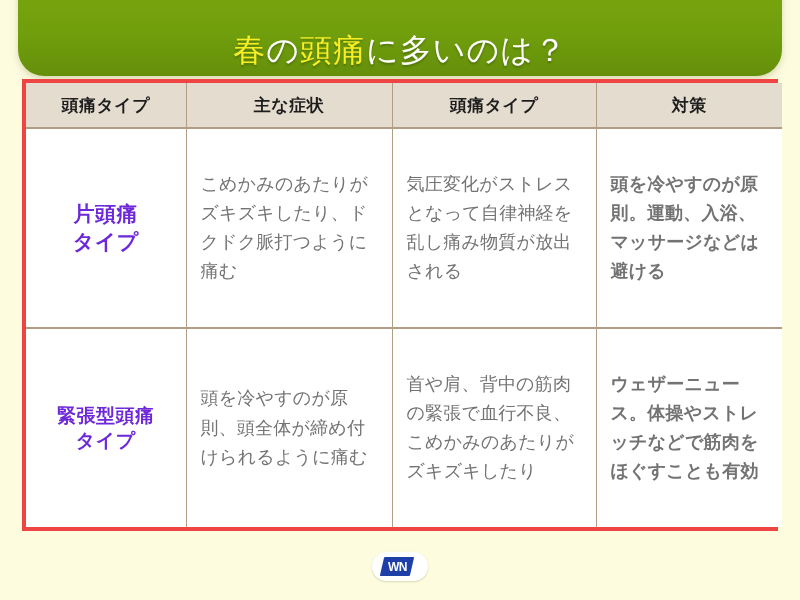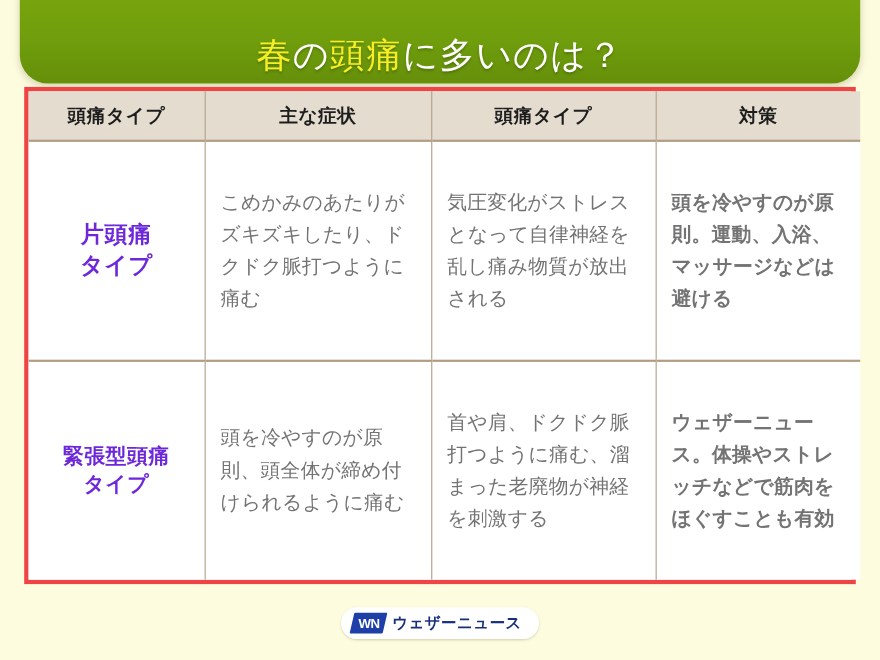--- a/index.html
+++ b/index.html
@@ -189,27 +189,26 @@
         <td class="text-cell">こめかみのあたりがズキズキしたり、ドクドク脈打つように痛む</td>
         <td class="text-cell">気圧変化がストレスとなって自律神経を乱し痛み物質が放出される</td>
         <td class="text-cell">頭を冷やすのが原則。運動、入浴、マッサージなどは避ける</td>
       </tr>
       <tr class="last-row">
         <td class="type-cell narrow">
           <div>緊張型頭痛</div>
           <div>タイプ</div>
         </td>
         <td class="text-cell">頭を冷やすのが原則、頭全体が締め付けられるように痛む</td>
-        <td class="text-cell">首や肩、ドクドク脈打つように痛む、溜まった老廃物が神経を刺激する</td>
+        <td class="text-cell">首や肩、背中の筋肉の緊張で血行不良、こめかみのあたりがズキズキしたり</td>
         <td class="text-cell">ウェザーニュース。体操やストレッチなどで筋肉をほぐすことも有効</td>
       </tr>
     </tbody>
   </table>
 </div>
 
 <div class="footer">
   <div class="logo-pill">
     <span class="wn-mark">
       <span>WN</span>
     </span>
-    <span class="logo-text">ウェザーニュース</span>
   </div>
 </div>
 
 </body></html>

